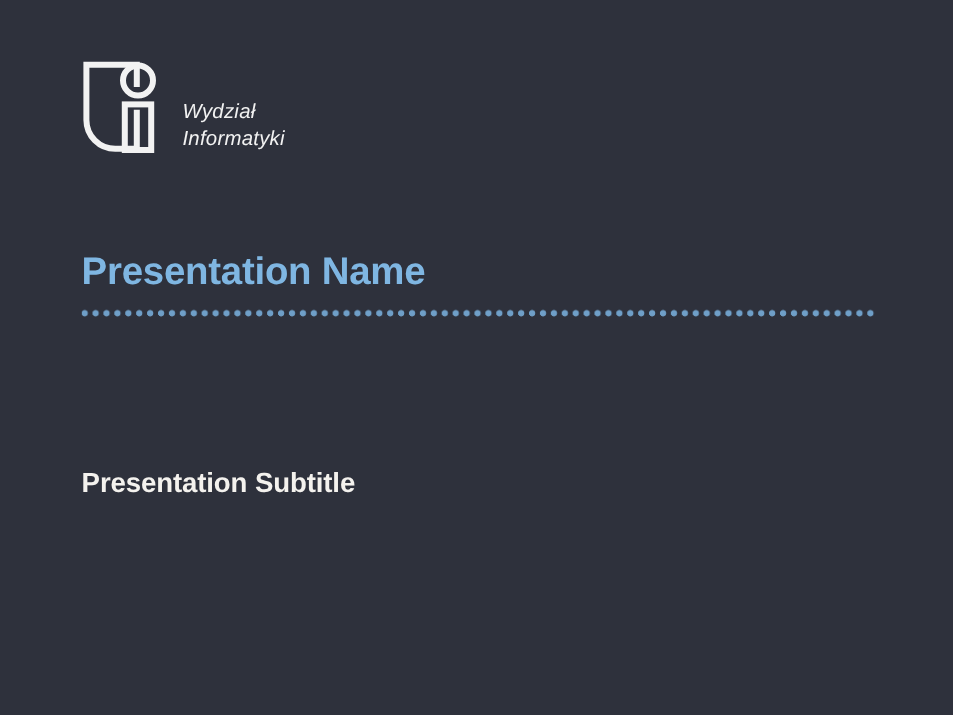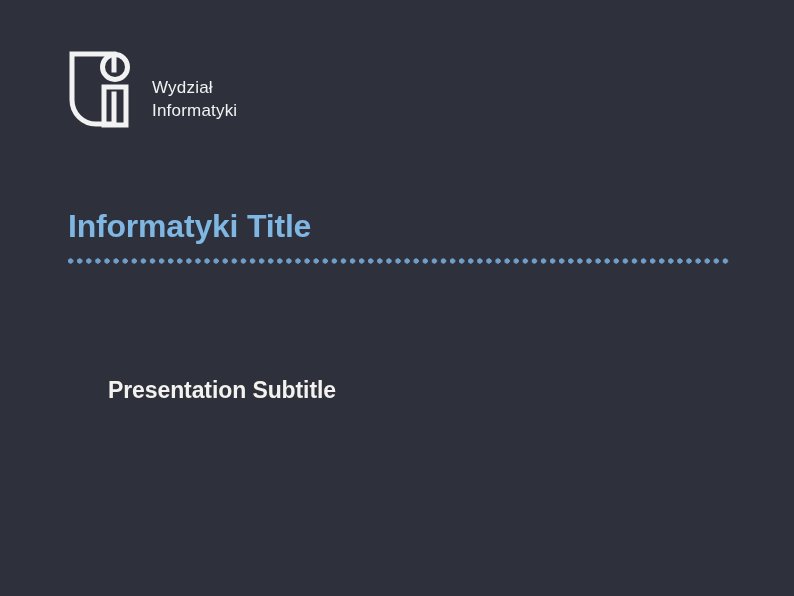--- a/index.html
+++ b/index.html
@@ -21,21 +21,22 @@
     height: 596px;
     background: #2e313c;
   }
 
   
   #logo-block {
     position: absolute;
     left: 68px;
     top: 50px;
     display: flex;
-    align-items: flex-start;
+    align-items: center;
+    font-style: italic;
   }
 
   #logo-mark {
     width: 68px;
     height: 82px;
     flex: 0 0 auto;
     display: block;
   }
 
   #logo-text {
@@ -74,28 +75,27 @@
         #6f9fc8 0px, #6f9fc8 2.4px,
         rgba(111,159,200,0) 2.9px);
     background-size: 9.1px 6px;
     background-repeat: repeat-x;
   }
 
   
   #subtitle {
     position: absolute;
     left: 68px;
-    top: 375px;
+    top: 387px;
     color: #f4f2ee;
     font-size: 23px;
     line-height: 30px;
     font-weight: bold;
     letter-spacing: -0.1px;
     white-space: nowrap;
-    margin-left: 40px;
   }
 
   #author {
     position: absolute;
     left: 68px;
     top: 428px;
     color: #dcdcdc;
     font-size: 20px;
     line-height: 27px;
     font-weight: bold;
@@ -119,20 +119,20 @@
       <rect x="36" y="37" width="22" height="38" fill="none" stroke="#f2f2f2" stroke-width="5"></rect>
     </svg>
 
     <div id="logo-text">
       <div>Wydział</div>
       <div>Informatyki</div>
     </div>
 
   </div>
 
-  <h1 id="title">Informatyki Title</h1>
+  <h1 id="title">Presentation Name</h1>
 
   <div id="dotted-rule"></div>
 
   <h2 id="subtitle">Presentation Subtitle</h2>
 
 
 </div>
 
 </body></html>

